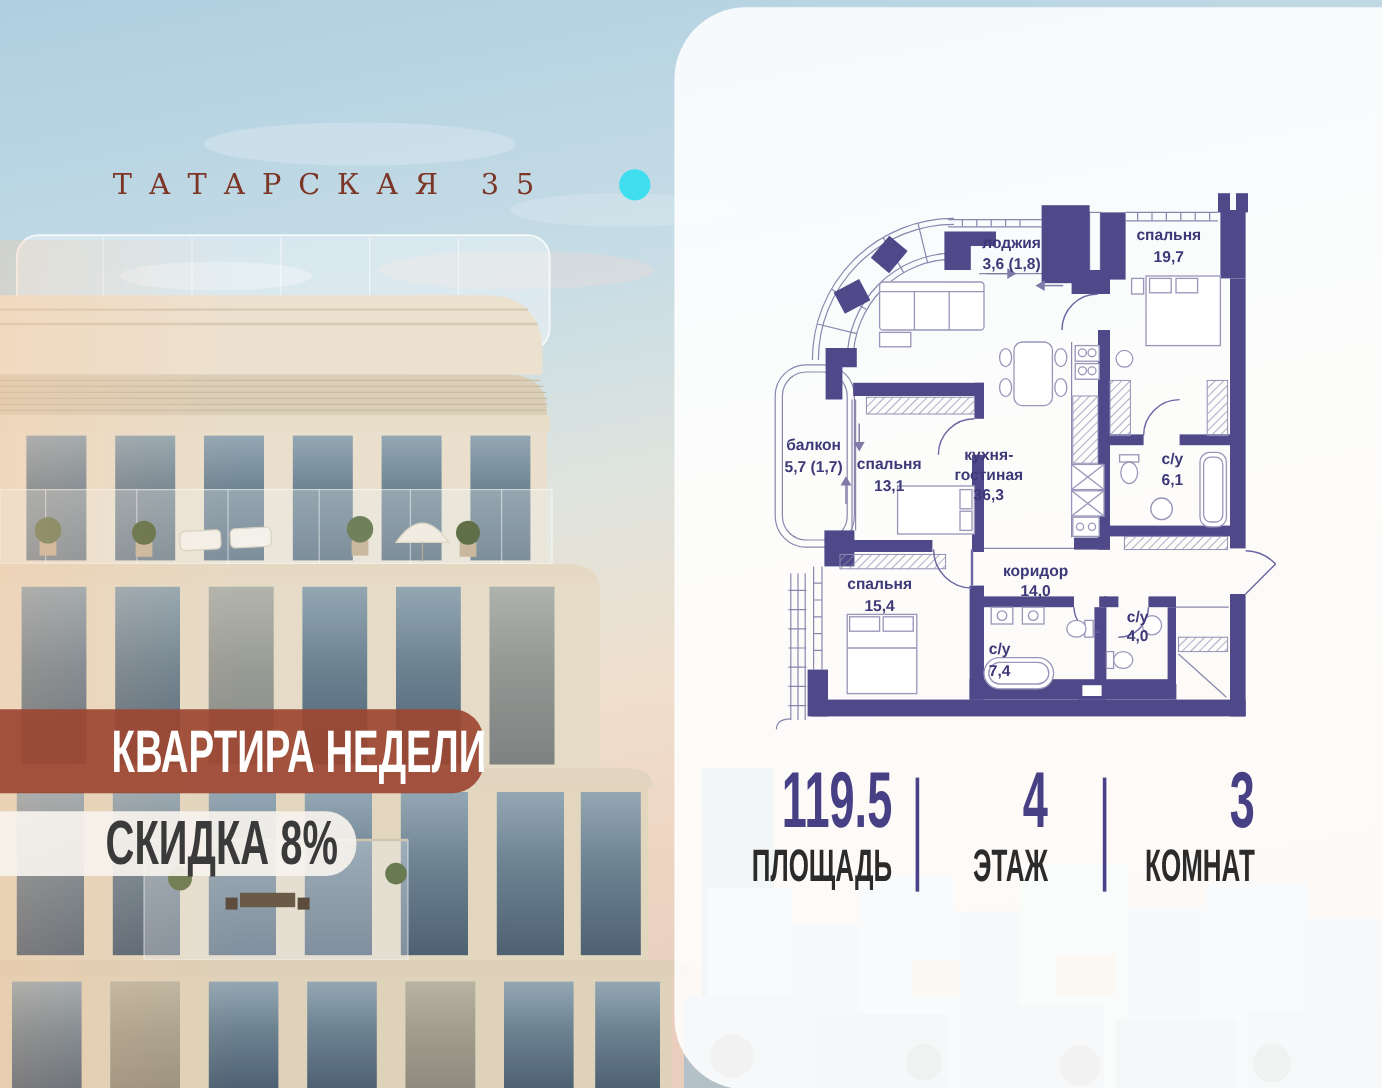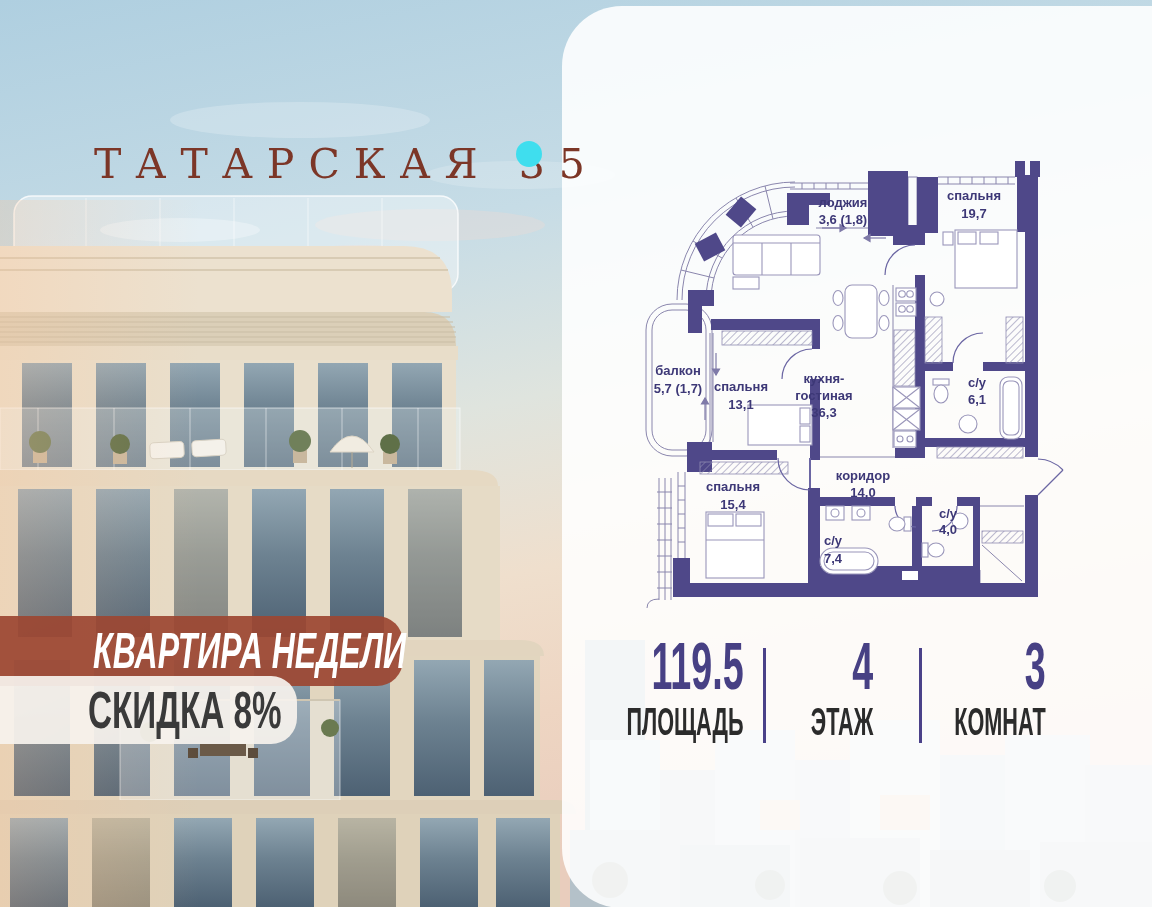--- a/index.html
+++ b/index.html
@@ -14,35 +14,34 @@
   
   .panel{
     position:absolute;left:562px;top:6px;width:640px;height:902px;
     background:rgba(255,255,255,0.88);
     border-radius:60px 0 0 60px;
   }
   
   .logo{
     position:absolute;left:94px;top:140px;width:470px;height:46px;
     font-family:"DejaVu Serif", serif;
-    font-size:41px;letter-spacing:14px;color:#7c3627;white-space:nowrap;
+    font-size:24px;letter-spacing:14px;color:#7c3627;white-space:nowrap;
   }
   .dot{
     position:absolute;left:516px;top:141px;width:26px;height:26px;border-radius:50%;
     background:#3fdeee;
   }
   
   .ribbon{position:absolute;left:0;display:flex;align-items:center;}
   .ribbon-primary{
-    top:616px;width:403px;height:70px;border-radius:0 26px 26px 0;
+    top:591px;width:403px;height:70px;border-radius:0 26px 26px 0;
     background:rgba(156,71,51,0.93);
-    font-style:italic;
   }
   .ribbon-secondary{
-    top:676px;width:297px;height:68px;border-radius:0 26px 26px 0;
+    top:676px;width:297px;height:54px;border-radius:0 26px 26px 0;
     background:rgba(246,242,237,0.93);
   }
   .ribbon-text{
     display:inline-block;font-weight:bold;white-space:nowrap;
     transform:scaleX(0.64);transform-origin:left center;
   }
   .ribbon-primary .ribbon-text{margin-left:93px;font-size:50px;color:#ffffff;}
   .ribbon-secondary .ribbon-text{margin-left:88px;font-size:52px;color:#3a3a3a;}
   
   .plan{position:absolute;left:638px;top:148px;width:434px;height:464px;}

